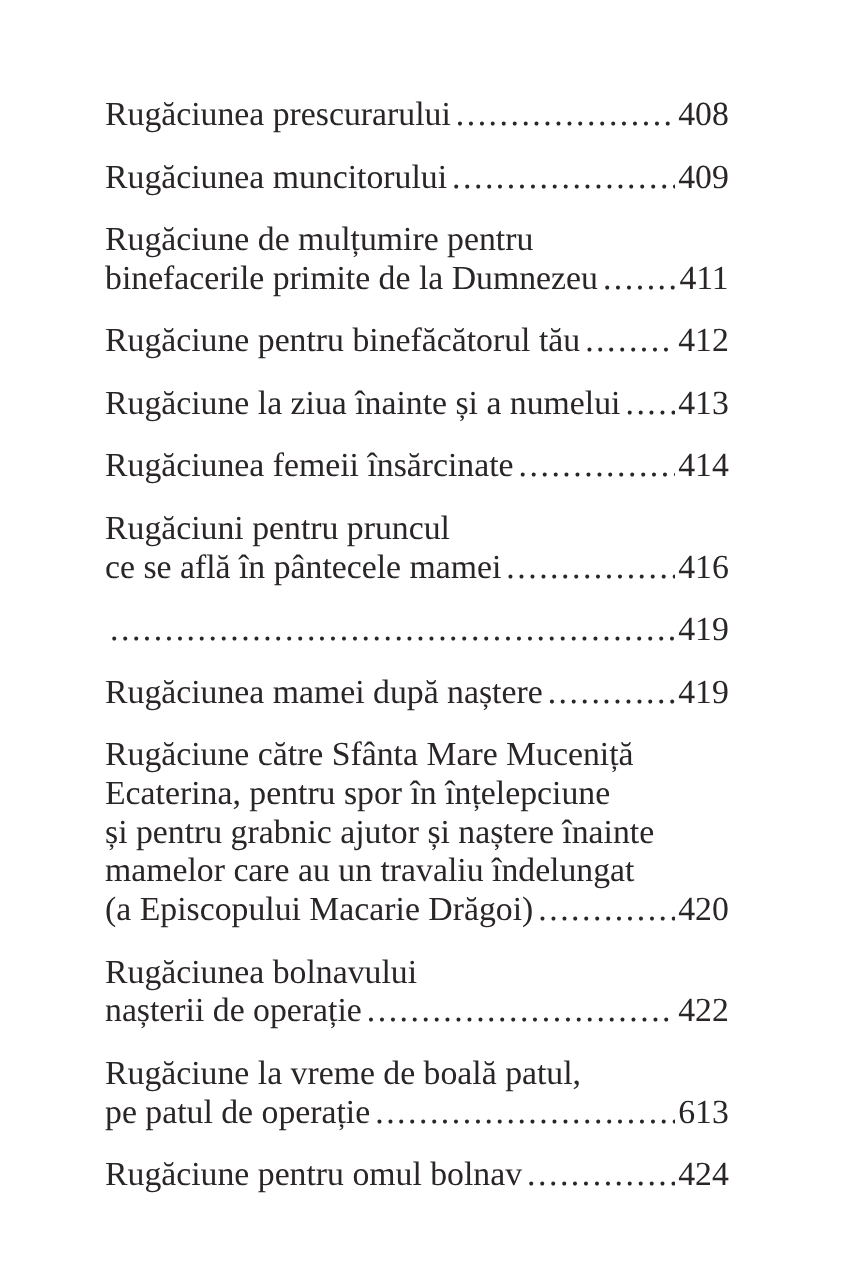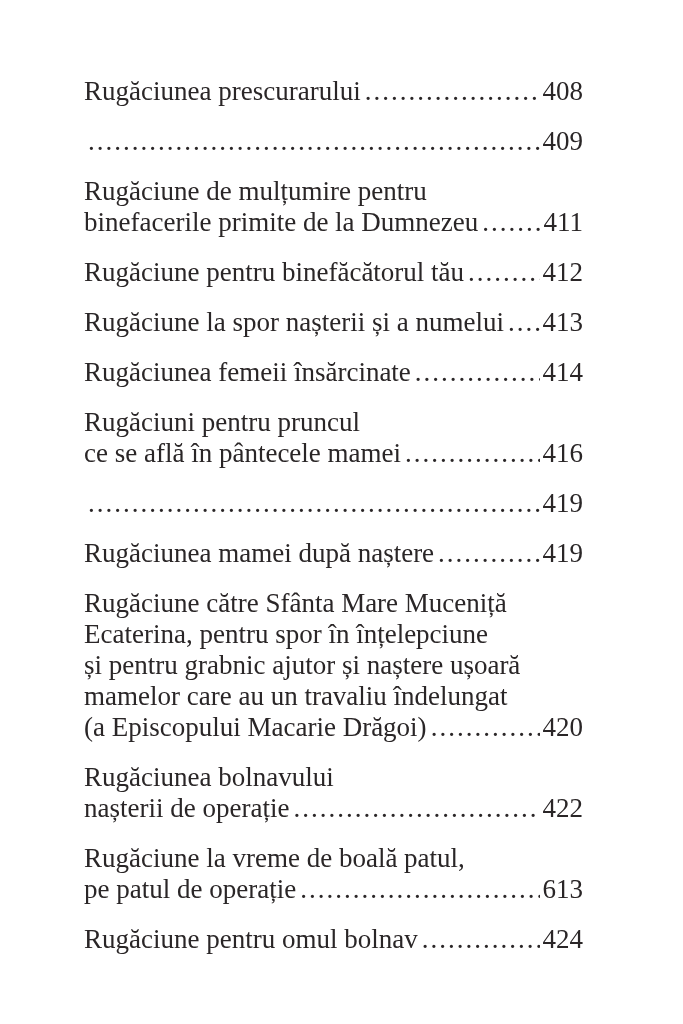--- a/index.html
+++ b/index.html
@@ -55,20 +55,21 @@
   <div>
       <div class="toc-entry">
         <div class="toc-line last">
           <span class="toc-text">Rugăciunea prescurarului</span>
           <span class="leader" aria-hidden="true">............................................................................................................................................</span>
           <span class="pagenum">408</span>
         </div>
       </div>
       <div class="toc-entry">
         <div class="toc-line last">
+          <span class="toc-text">Rugăciunea muncitorului</span>
           <span class="leader" aria-hidden="true">............................................................................................................................................</span>
           <span class="pagenum">409</span>
         </div>
       </div>
       <div class="toc-entry">
         <div class="toc-line"><span class="toc-text">Rugăciune de mulțumire pentru</span></div>
         <div class="toc-line last">
           <span class="toc-text">binefacerile primite de la Dumnezeu</span>
           <span class="leader" aria-hidden="true">............................................................................................................................................</span>
           <span class="pagenum">411</span>
@@ -76,21 +77,21 @@
       </div>
       <div class="toc-entry">
         <div class="toc-line last">
           <span class="toc-text">Rugăciune pentru binefăcătorul tău</span>
           <span class="leader" aria-hidden="true">............................................................................................................................................</span>
           <span class="pagenum">412</span>
         </div>
       </div>
       <div class="toc-entry">
         <div class="toc-line last">
-          <span class="toc-text">Rugăciune la spor nașterii și a numelui</span>
+          <span class="toc-text">Rugăciune la ziua înainte și a numelui</span>
           <span class="leader" aria-hidden="true">............................................................................................................................................</span>
           <span class="pagenum">413</span>
         </div>
       </div>
       <div class="toc-entry">
         <div class="toc-line last">
           <span class="toc-text">Rugăciunea femeii însărcinate</span>
           <span class="leader" aria-hidden="true">............................................................................................................................................</span>
           <span class="pagenum">414</span>
         </div>
@@ -112,21 +113,21 @@
       <div class="toc-entry">
         <div class="toc-line last">
           <span class="toc-text">Rugăciunea mamei după naștere</span>
           <span class="leader" aria-hidden="true">............................................................................................................................................</span>
           <span class="pagenum">419</span>
         </div>
       </div>
       <div class="toc-entry">
         <div class="toc-line"><span class="toc-text">Rugăciune către Sfânta Mare Muceniță</span></div>
         <div class="toc-line"><span class="toc-text">Ecaterina, pentru spor în înțelepciune</span></div>
-        <div class="toc-line"><span class="toc-text">și pentru grabnic ajutor și naștere ușoară</span></div>
+        <div class="toc-line"><span class="toc-text">și pentru grabnic ajutor și naștere înainte</span></div>
         <div class="toc-line"><span class="toc-text">mamelor care au un travaliu îndelungat</span></div>
         <div class="toc-line last">
           <span class="toc-text">(a Episcopului Macarie Drăgoi)</span>
           <span class="leader" aria-hidden="true">............................................................................................................................................</span>
           <span class="pagenum">420</span>
         </div>
       </div>
       <div class="toc-entry">
         <div class="toc-line"><span class="toc-text">Rugăciunea bolnavului</span></div>
         <div class="toc-line last">

